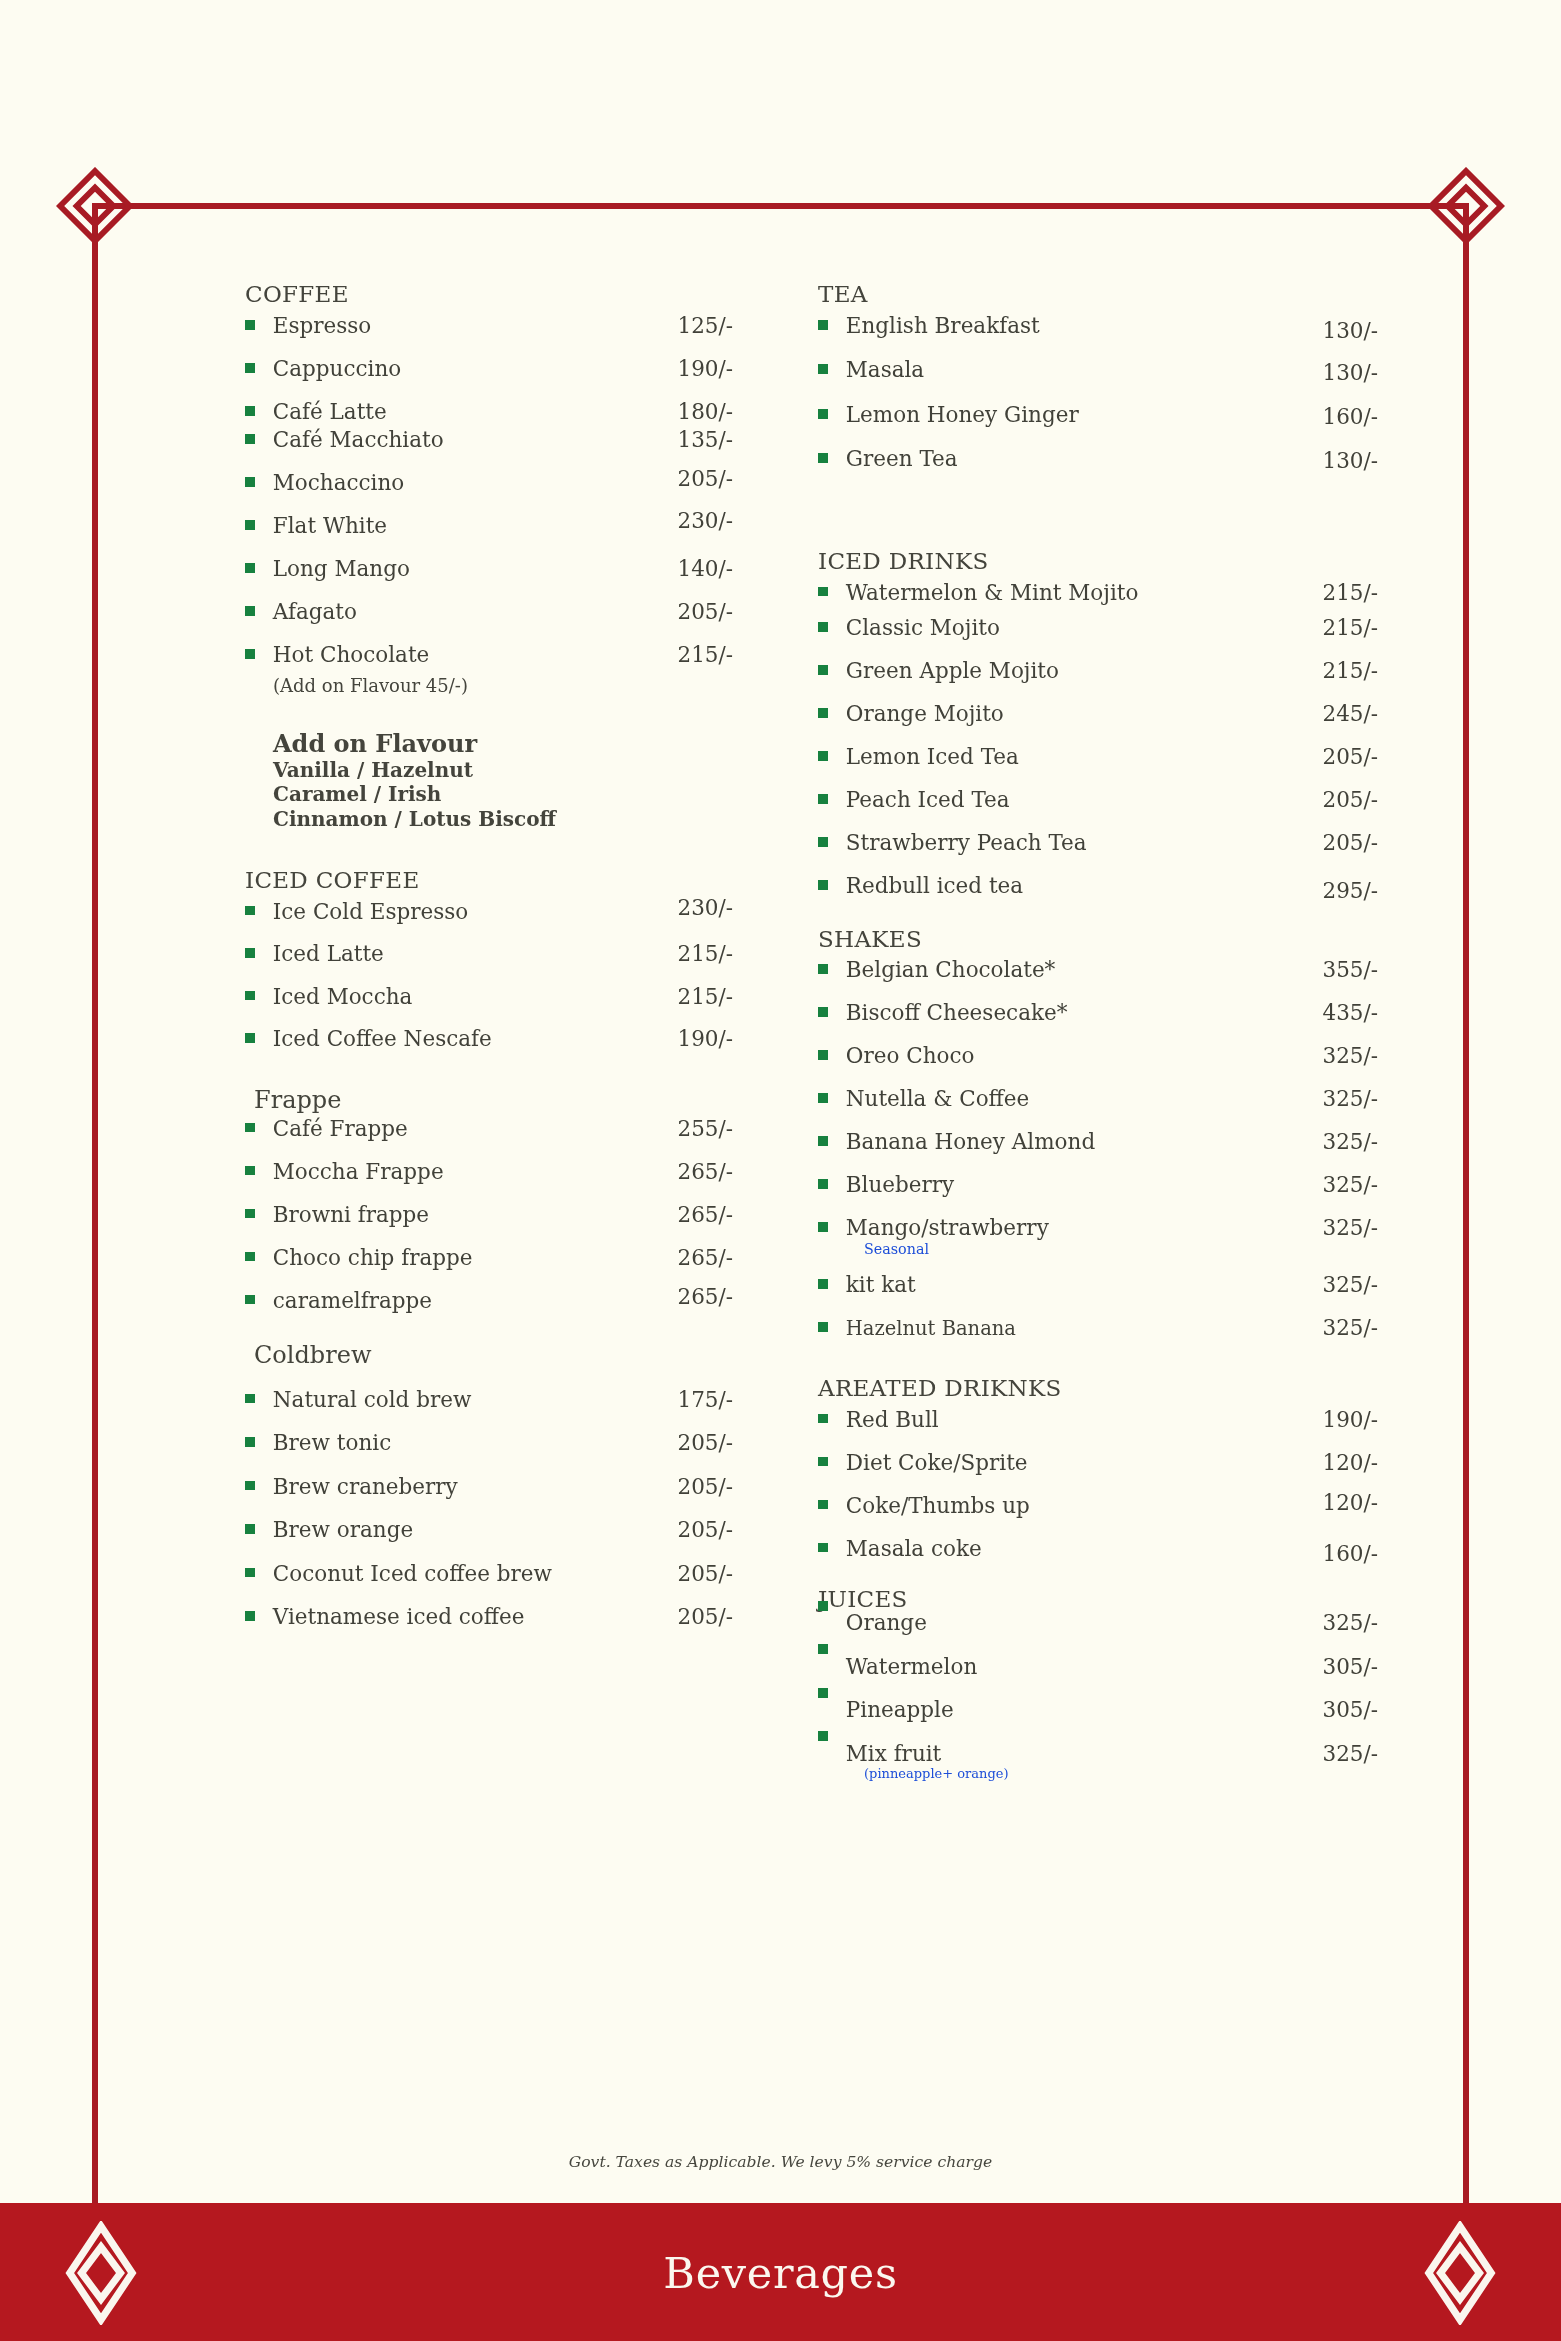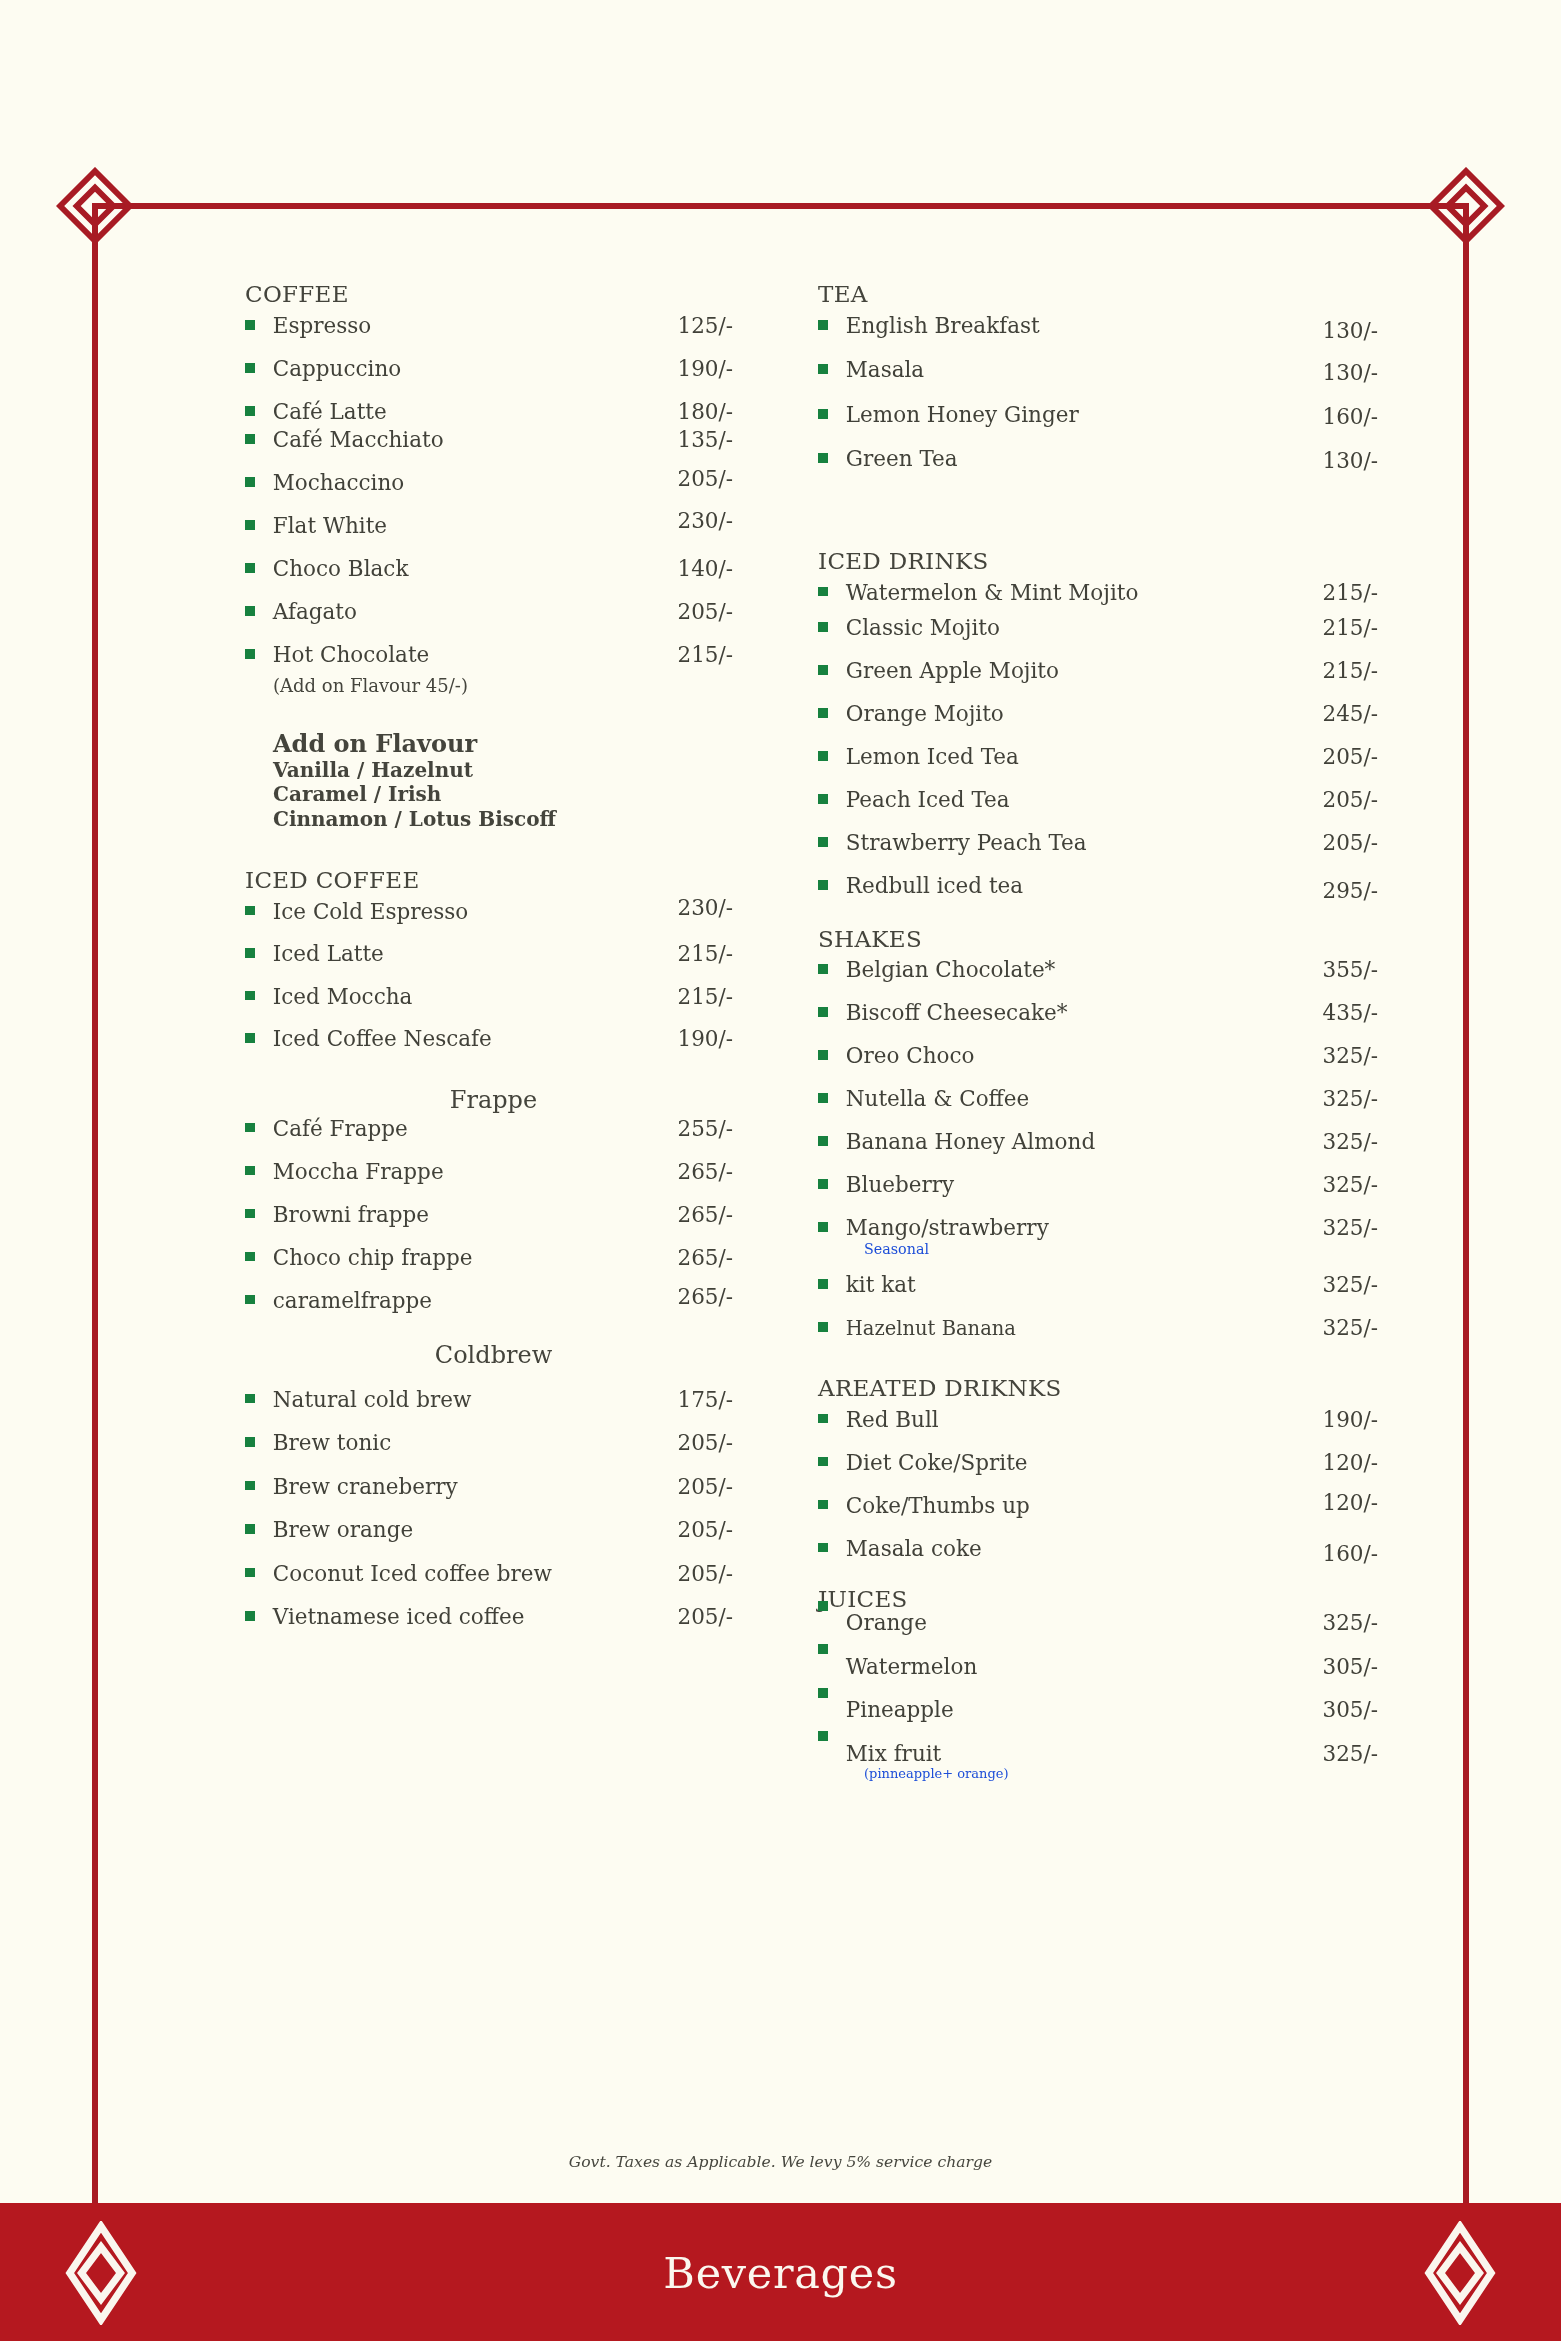--- a/index.html
+++ b/index.html
@@ -48,21 +48,20 @@
     font-weight:400;
     margin-bottom:7.8px;
     font-family:"DejaVu Serif", serif;
   }
   .sub-head{
     font-size:24px;
     color:#44443C;
     font-weight:400;
     margin-bottom:3.9px;
     padding-left:9px;
-    text-align:center;
   }
 
   ul.items{ list-style:none; }
   li.row{
     display:flex;
     align-items:baseline;
     position:relative;
     font-size:21.5px;
     line-height:1;
   }
@@ -185,21 +184,21 @@
         <span class="nm">Mochaccino</span>
         <span class="pr" style="position:relative;top:-3.9px">205/-</span>
       </li>
       <li class="row" style="margin-bottom:21.5px">
         <span class="bullet"></span>
         <span class="nm">Flat White</span>
         <span class="pr" style="position:relative;top:-5.2px">230/-</span>
       </li>
       <li class="row" style="margin-bottom:21.5px">
         <span class="bullet"></span>
-        <span class="nm">Choco Black</span>
+        <span class="nm">Long Mango</span>
         <span class="pr">140/-</span>
       </li>
       <li class="row" style="margin-bottom:21.5px">
         <span class="bullet"></span>
         <span class="nm">Afagato</span>
         <span class="pr">205/-</span>
       </li>
       <li class="row" style="margin-bottom:9px">
         <span class="bullet"></span>
         <span class="nm">Hot Chocolate</span>

